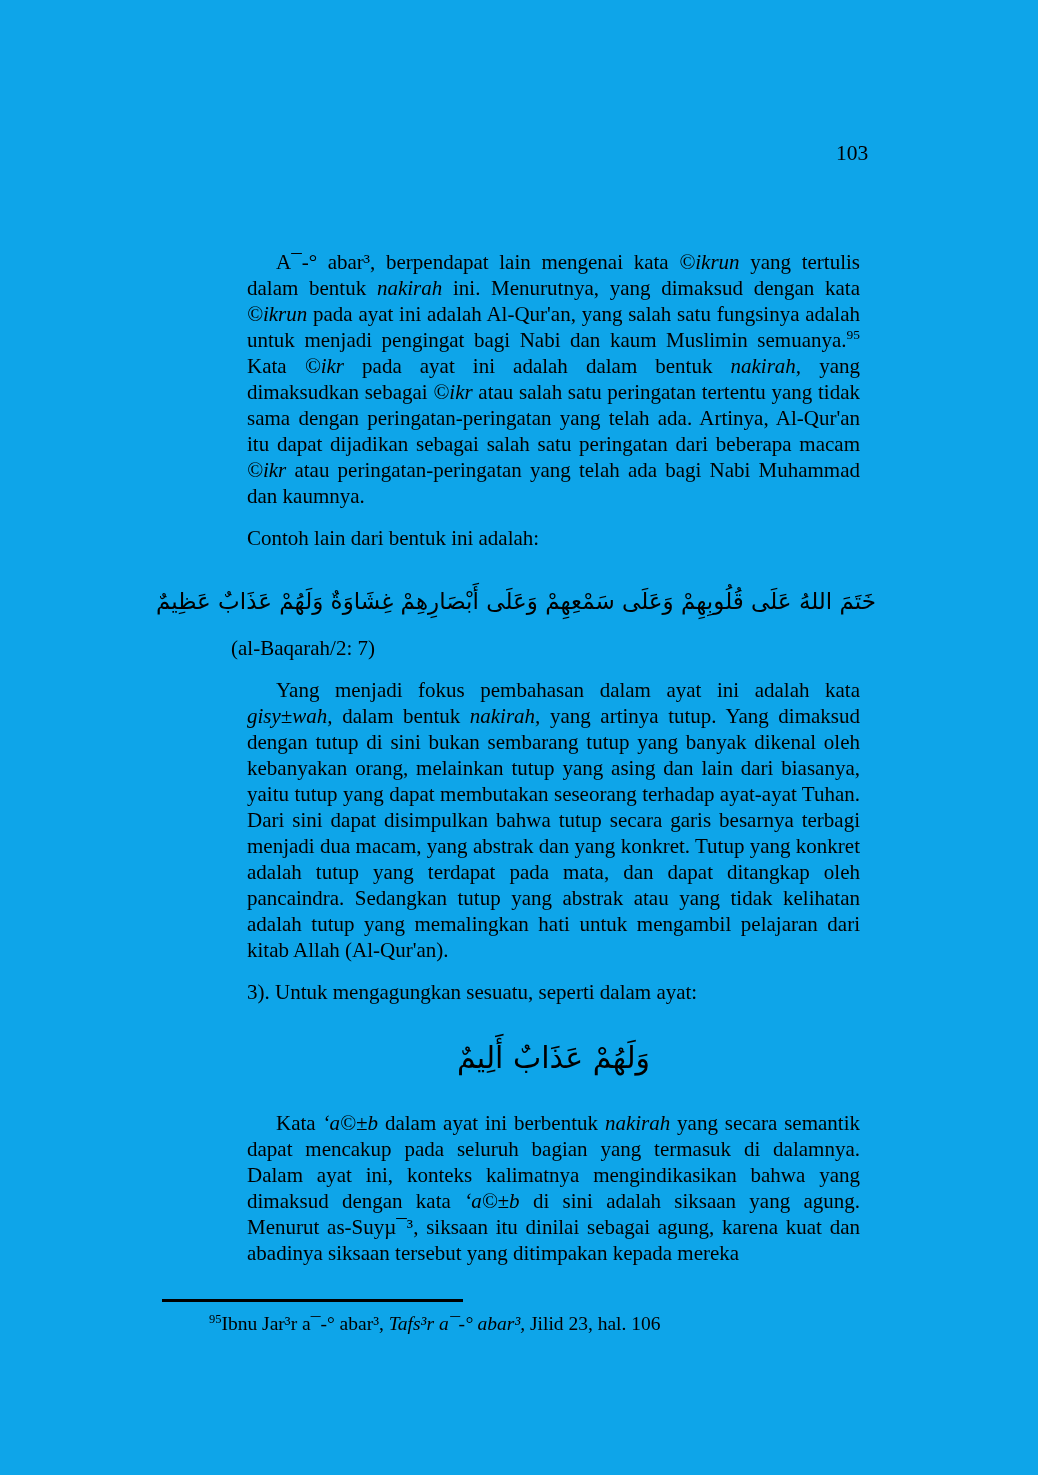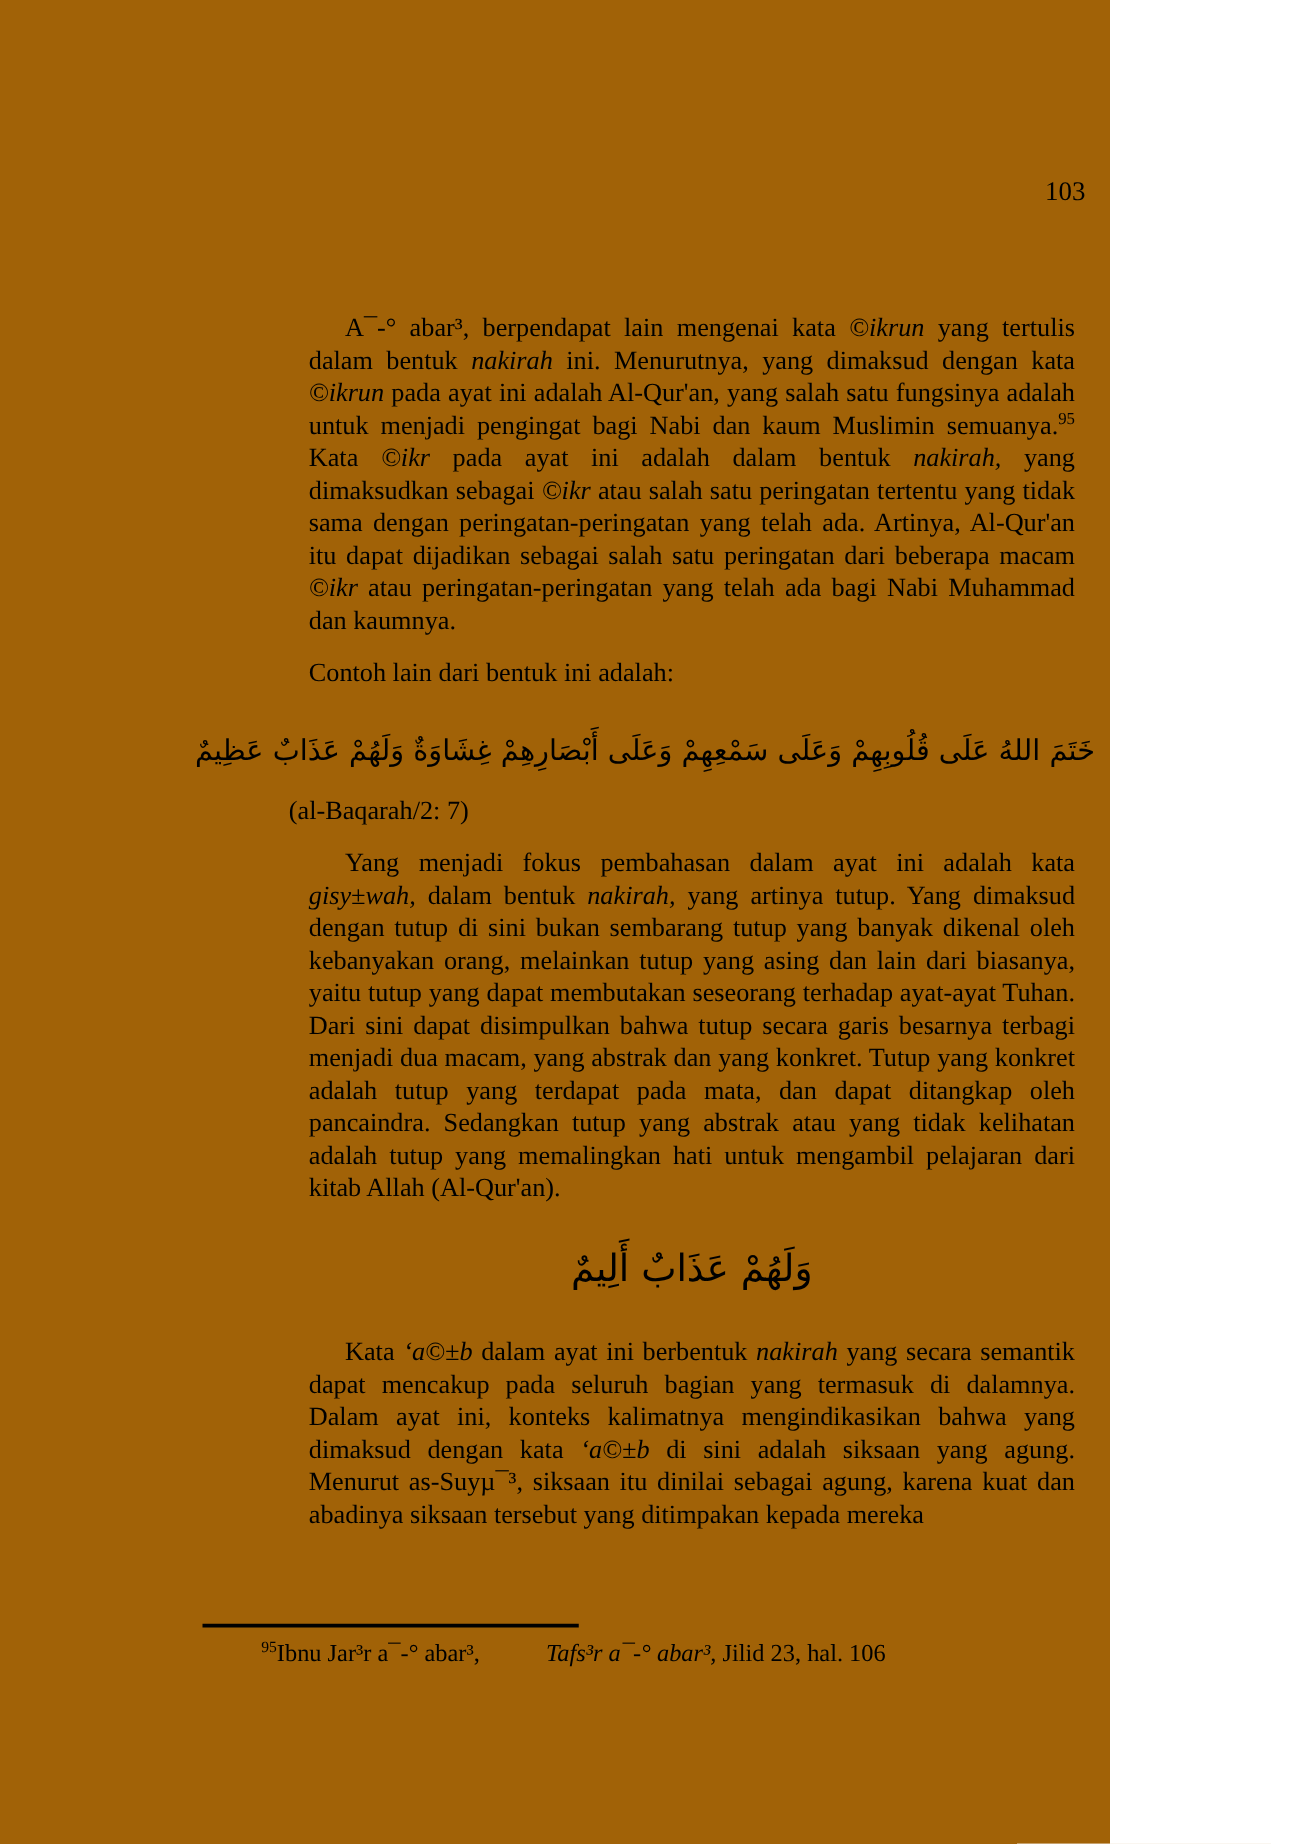--- a/index.html
+++ b/index.html
@@ -1,20 +1,20 @@
 <!DOCTYPE html>
 <html><head>
 <meta charset="utf-8">
 <style>
   * { margin:0; padding:0; box-sizing:border-box; }
   html, body { background:#ffffff; }
   body { width:1038px; height:1475px; position:relative; }
   .page {
-    position:relative; width:888px; height:1475px;
-    background:#a16207; color:#000000;
+    position:relative; width:1038px; height:1475px;
+    background:#0ea5e9; color:#000000;
     font-family:"Liberation Serif", serif; overflow:hidden;
   }
   .pagenum {
     position:absolute; left:836px; top:140px;
     font-size:21.5px; line-height:26px;
   }
   .content {
     position:absolute; left:231px; top:233px; width:645px;
     font-size:21px; line-height:26px; text-align:justify;
   }
@@ -56,24 +56,25 @@
     <p>Contoh lain dari bentuk ini adalah:</p>
 
     <div class="arabic arabic-1">خَتَمَ اللهُ عَلَى قُلُوبِهِمْ وَعَلَى سَمْعِهِمْ وَعَلَى أَبْصَارِهِمْ غِشَاوَةٌ وَلَهُمْ عَذَابٌ عَظِيمٌ</div>
 
     <div>
       <div class="t-cite">(al-Baqarah/2: 7)</div>
     </div>
 
     <p class="indent p-next"><span>Yang menjadi fokus pembahasan dalam ayat ini adalah kata </span><span style="font-style: italic;">gisy±wah,</span><span> dalam bentuk </span><span style="font-style: italic;">nakirah,</span><span> yang artinya tutup. Yang dimaksud dengan tutup di sini bukan sembarang tutup yang banyak dikenal oleh kebanyakan orang, melainkan tutup yang asing dan lain dari biasanya, yaitu tutup yang dapat membutakan seseorang terhadap ayat-ayat Tuhan. Dari sini dapat disimpulkan bahwa tutup secara garis besarnya terbagi menjadi dua macam, yang abstrak dan yang konkret. Tutup yang konkret adalah tutup yang terdapat pada mata, dan dapat ditangkap oleh pancaindra. Sedangkan tutup yang abstrak atau yang tidak kelihatan adalah tutup yang memalingkan hati untuk mengambil pelajaran dari kitab Allah (Al-Qur'an).</span></p>
 
+    <p class="h3">3). Untuk mengagungkan sesuatu, seperti dalam ayat:</p>
 
     <div class="arabic arabic-2">وَلَهُمْ عَذَابٌ أَلِيمٌ</div>
 
 
     <p class="indent p3"><span>Kata </span><span style="font-style: italic;">‘a©±b</span><span> dalam ayat ini berbentuk </span><span style="font-style: italic;">nakirah</span><span> yang secara semantik dapat mencakup pada seluruh bagian yang termasuk di dalamnya. Dalam ayat ini, konteks kalimatnya mengindikasikan bahwa yang dimaksud dengan kata </span><span style="font-style: italic;">‘a©±b</span><span> di sini adalah siksaan yang agung. Menurut as-Suyµ¯³, siksaan itu dinilai sebagai agung, karena kuat dan abadinya siksaan tersebut yang ditimpakan kepada mereka</span></p>
 
   </div>
 
   <div class="footnote-rule"></div>
-  <div class="footnote"><sup>95</sup><span>Ibnu Jar³r a¯-° abar³, </span><span style="font-style: italic; margin-left: 48px;">Tafs³r a¯-° abar³,</span><span>  Jilid 23, hal. 106</span></div>
+  <div class="footnote"><sup>95</sup><span>Ibnu Jar³r a¯-° abar³, </span><span style="font-style: italic;">Tafs³r a¯-° abar³,</span><span>  Jilid 23, hal. 106</span></div>
 
 </div>
 
 </body></html>

